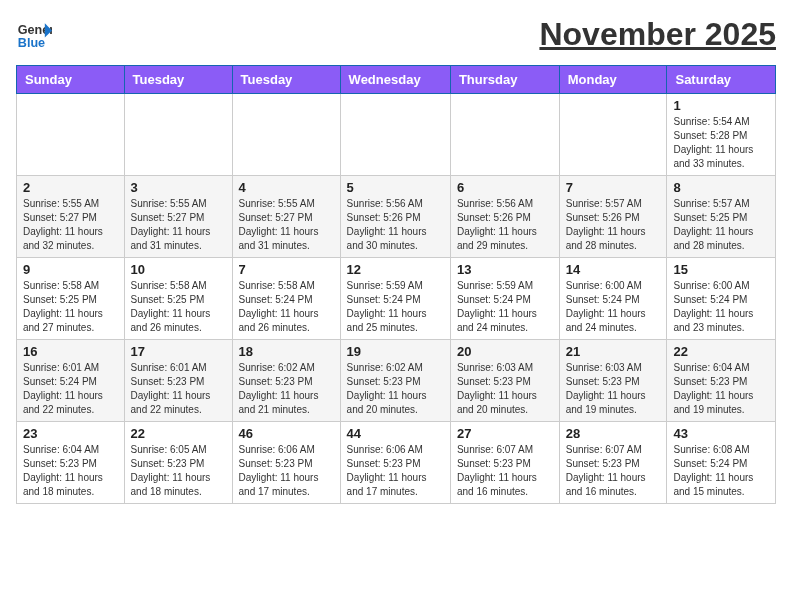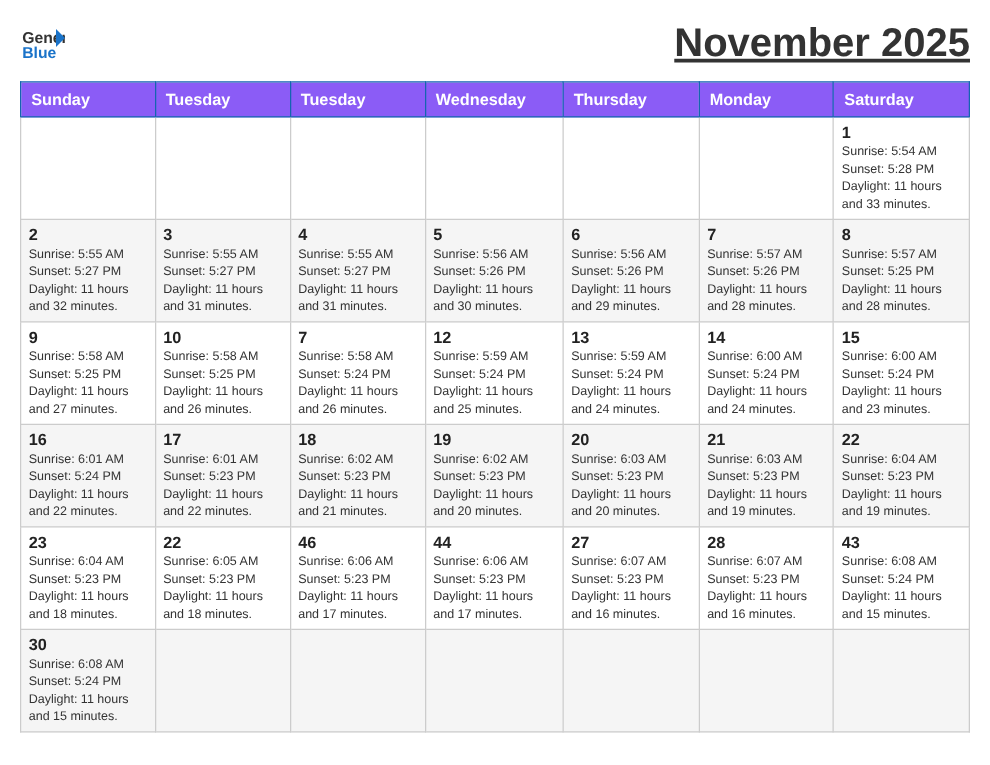--- a/index.html
+++ b/index.html
@@ -242,26 +242,14 @@
         </td>
         <td>
           <span class="day-number">28</span>
           <div class="day-info">Sunrise: 6:07 AM<br>Sunset: 5:23 PM<br>Daylight: 11 hours and 16 minutes.</div>
         </td>
         <td>
           <span class="day-number">43</span>
           <div class="day-info">Sunrise: 6:08 AM<br>Sunset: 5:24 PM<br>Daylight: 11 hours and 15 minutes.</div>
         </td>
       </tr>
-      <tr>
-        <td>
-          <span class="day-number">30</span>
-          <div class="day-info">Sunrise: 6:08 AM<br>Sunset: 5:24 PM<br>Daylight: 11 hours and 15 minutes.</div>
-        </td>
-        <td class="empty-cell"></td>
-        <td class="empty-cell"></td>
-        <td class="empty-cell"></td>
-        <td class="empty-cell"></td>
-        <td class="empty-cell"></td>
-        <td class="empty-cell"></td>
-      </tr>
     </tbody>
 </table>
 
 </body></html>

